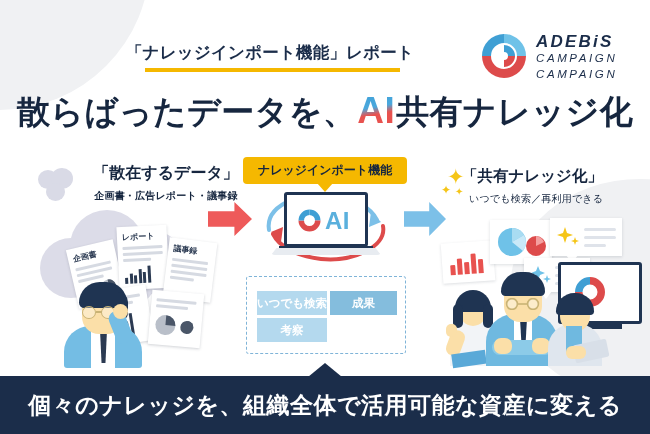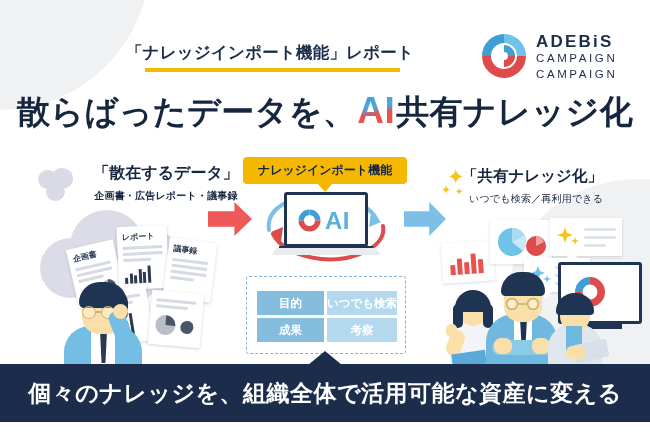--- a/index.html
+++ b/index.html
@@ -27,21 +27,21 @@
     color:#1b2d4a; letter-spacing:0.2px; white-space:nowrap;
   }
   .header-underline {
     position:absolute; left:145px; top:38px; width:255px; height:4px;
     background:#f5b800;
   }
 
   
   .logo { position:absolute; left:478px; top:28px; width:162px; height:56px; }
   .logo-mark { position:absolute; left:0; top:2px; width:52px; height:52px; }
-  .logo-text { position:absolute; left:58px; top:5px; }
+  .logo-text { position:absolute; left:58px; top:5px;font-style:italic; }
   .logo-l1 { font-size:17px; font-weight:bold; color:#1b2d4a; letter-spacing:2.2px; line-height:1.08; }
   .logo-l2 { font-size:11.5px; color:#1b2d4a; letter-spacing:2.6px; line-height:1.32; }
   .logo-l3 { font-size:11.5px; color:#1b2d4a; letter-spacing:2.6px; line-height:1.32; }
 
   
   .headline {
     position:absolute; left:0; top:90px; width:650px;
     text-align:center; font-size:33px; font-weight:bold;
     color:#16263f; letter-spacing:0.4px; white-space:nowrap;
   }
@@ -185,21 +185,21 @@
 
   .redbars { position:absolute; display:flex; align-items:flex-end; gap:2px; }
   .redbars b { display:block; width:5px; background:#e8524f; border-radius:1px 1px 0 0; }
 
   .person { position:absolute; }
   .p-head { position:absolute; border-radius:50%; background:#fbdfa8; }
   .p-hair { position:absolute; background:#1f3452; }
   .p-body { position:absolute; }
 
   
-  .banner { position:absolute; left:0; bottom:12px; width:650px; height:58px;
+  .banner { position:absolute; left:0; bottom:0; width:650px; height:58px;
             background:#1b2d4a; display:flex; align-items:center; justify-content:center; }
   .banner span { font-size:23px; font-weight:bold; color:#fff; letter-spacing:0.5px; white-space:nowrap; }
   .banner:before {
     content:""; position:absolute; left:50%; margin-left:-17px; top:-13px;
     border-left:17px solid transparent; border-right:17px solid transparent;
     border-bottom:14px solid #1b2d4a;
   }
 </style>
 </head>
 <body>
@@ -352,21 +352,20 @@
         </svg>
       </div>
       <div class="lp-ai">AI</div>
     </div>
     <div class="lp-base2"></div>
     <div class="lp-base"></div>
   </div>
 
   <div class="featbox">
     <div class="feat-grid">
-      <div class="feat-cell c-dark">目的</div>
       <div class="feat-cell c-light">いつでも検索</div>
       <div class="feat-cell c-dark">成果</div>
       <div class="feat-cell c-light">考察</div>
     </div>
   </div>
 
   <div class="illus-right">
 
     <div class="card" style="left:4px;top:28px;width:52px;height:40px;transform:rotate(-4deg);">
       <div class="redbars" style="left:8px;top:10px;height:22px;">

